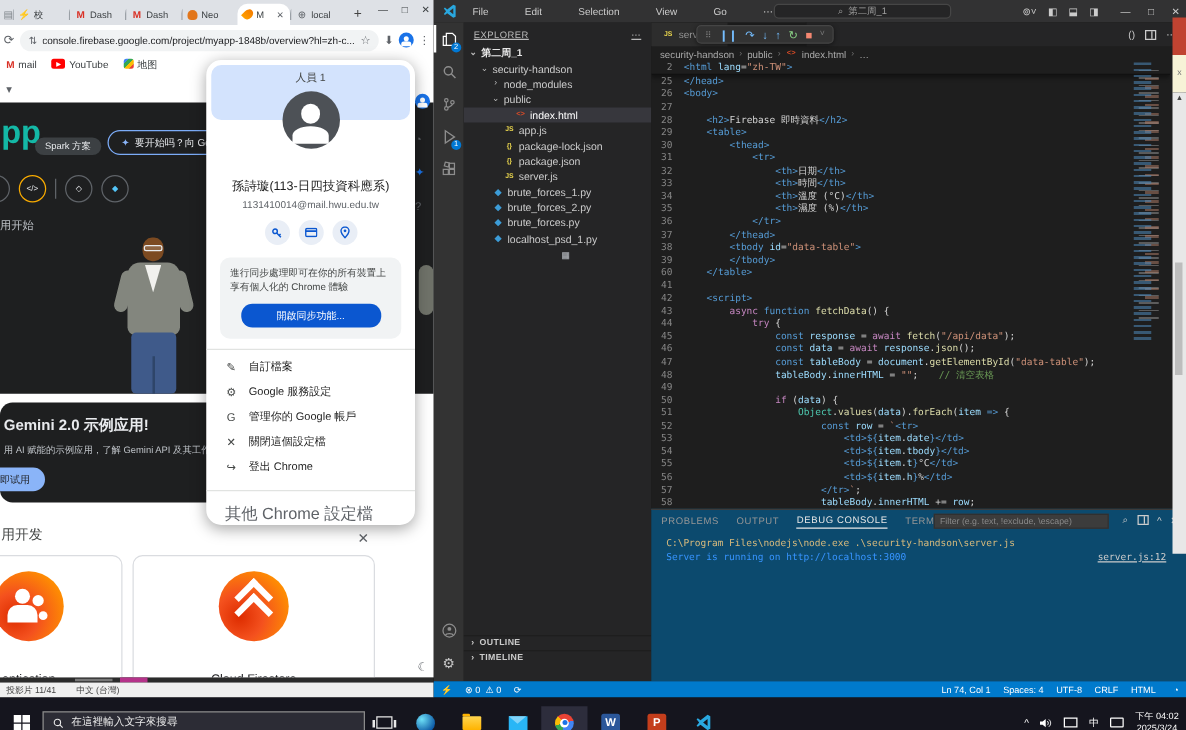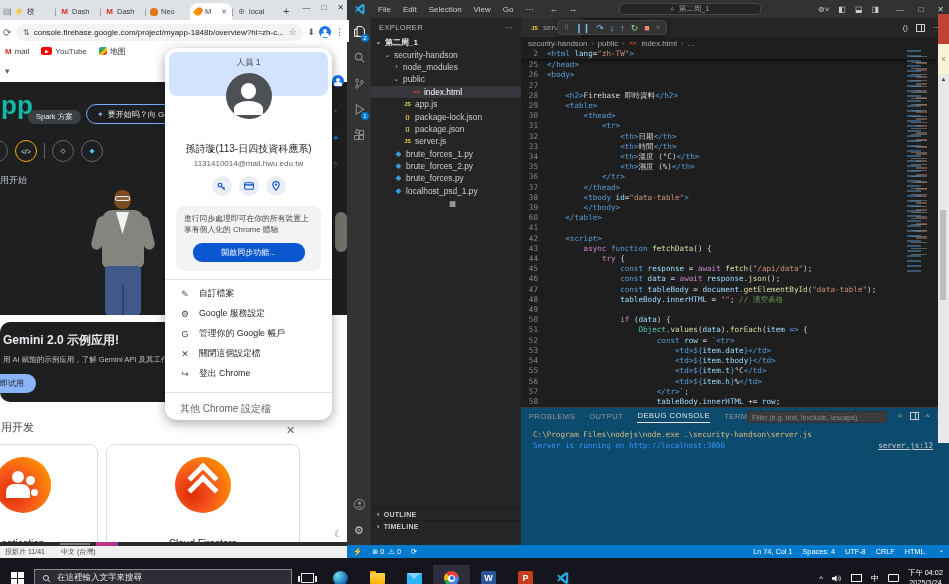--- a/index.html
+++ b/index.html
@@ -108,42 +108,42 @@
   .pm-email{text-align:center;font-size:8px;color:#5f6368;margin-top:3px;}
   .pm-shortcuts{display:flex;justify-content:center;gap:7px;margin-top:8px;}
   .pm-sc{width:20px;height:20px;border-radius:50%;background:#e9eef6;display:flex;align-items:center;justify-content:center;color:#0b57d0;}
   .pm-sync{margin:10px 11px 0;background:#f1f3f4;border-radius:8px;padding:7px 8px 9px;}
   .pm-sync-text{font-size:7.8px;line-height:1.45;color:#444746;}
   .pm-sync-btn{margin:7px auto 0;display:block;width:112px;background:#0b57d0;color:#fff;border:none;border-radius:9px;
     font-size:8px;padding:4px 0;text-align:center;font-family:inherit;}
   .pm-div{height:1px;background:#e1e3e1;margin:8px 0 4px;}
   .pm-item{display:flex;align-items:center;gap:9px;padding:4px 15px;font-size:8.8px;color:#1f1f1f;}
   .pm-item .mi{width:10px;color:#444746;font-size:9px;text-align:center;flex:none;}
-  .pm-header{padding:5px 15px 2px;font-size:10px;color:#5f6368;}
+  .pm-header{padding:5px 15px 2px;font-size:13px;color:#5f6368;}
 
   
   .vsc{position:absolute;left:347px;top:0;width:602px;height:558px;background:#1e1e1e;color:#ccc;}
   .v-title{position:absolute;left:0;top:0;right:0;height:18px;background:#323233;display:flex;align-items:center;font-size:8px;color:#cccccc;}
   .v-logo{width:12px;height:12px;margin:0 6px 0 7px;flex:none;}
-  .v-menus{display:flex;gap:0;}
+  .v-menus{display:flex;gap:17px;}
   .v-menus span{padding:0 6px;}
   .v-arrows{margin-left:10px;display:flex;gap:10px;color:#cccccc;font-size:9px;}
   .v-search{position:absolute;left:272px;top:3px;width:142px;height:12px;background:#252526;border:1px solid #464646;border-radius:4px;
     display:flex;align-items:center;justify-content:center;gap:4px;font-size:7.5px;color:#a0a0a0;}
   .v-tright{position:absolute;right:70px;top:0;height:18px;display:flex;align-items:center;gap:9px;font-size:8px;color:#ccc;}
   .v-winctl{position:absolute;right:5px;top:0;height:18px;display:flex;align-items:center;gap:14px;font-size:8px;color:#ccc;}
   .abar{position:absolute;left:0;top:18px;width:24px;bottom:13px;background:#333333;}
   .ab-item{position:relative;width:24px;height:26px;display:flex;align-items:center;justify-content:center;}
   .ab-item svg{opacity:.62;}
   .ab-item.active svg{opacity:1;}
   .ab-item.active::before{content:"";position:absolute;left:0;top:2px;bottom:2px;width:2px;background:#fff;}
   .ab-badge{position:absolute;right:2px;bottom:2px;background:#0078d4;color:#fff;border-radius:6px;font-size:6px;padding:0 2.5px;line-height:8px;}
   .ab-bottom{position:absolute;bottom:2px;left:0;width:24px;}
   .sbx{position:absolute;left:24px;top:18px;width:150px;bottom:13px;background:#252526;overflow:hidden;}
-  .sb-head{display:flex;justify-content:space-between;align-items:center;padding:5px 8px 4px;font-size:7.5px;color:#bbb;letter-spacing:.4px;}
+  .sb-head{display:flex;justify-content:space-between;align-items:center;padding:5px 8px 4px;font-size:7.5px;color:#bbb;letter-spacing:.4px;text-decoration:underline;}
   .tree{font-size:8.4px;color:#cccccc;}
   .trow{display:flex;align-items:center;height:12.4px;gap:3px;white-space:nowrap;overflow:hidden;}
   .trow.sel{background:#37373d;color:#fff;}
   .trow .tchev{width:7px;text-align:center;color:#bbb;font-size:7px;flex:none;}
   .trow.root{font-weight:bold;color:#e7e7e7;font-size:8px;}
   .fic{flex:none;font-size:5.5px;font-weight:bold;width:9px;text-align:center;}
   .fic-js{color:#e8d44d;}
   .fic-json{color:#e8d44d;}
   .fic-html{color:#e44d26;font-size:6px;}
   .fic-py{color:#3c9cd7;font-size:7px;}
@@ -163,21 +163,21 @@
   .dbg-blue{color:#75beff;}
   .dbg-green{color:#89d185;}
   .dbg-red{color:#f48771;}
   .crumbs{height:12px;display:flex;align-items:center;gap:4px;padding:0 7px;font-size:7.8px;color:#a9a9a9;}
   .crumbs .sep{color:#6e6e6e;font-size:7px;}
   .codewrap{position:absolute;left:0;top:31px;right:13px;bottom:138px;font-family:"DejaVu Sans Mono",monospace;font-size:7.6px;line-height:10.2px;overflow:hidden;}
   .sticky{border-bottom:1px solid #111;box-shadow:0 2px 3px rgba(0,0,0,.35);}
   .cl{display:flex;white-space:pre;}
   .cl .ln{width:26px;text-align:right;color:#858585;padding-right:9px;flex:none;}
   .tk-t{color:#569cd6;} .tk-a{color:#9cdcfe;} .tk-s{color:#ce9178;} .tk-k{color:#c586c0;}
-  .tk-d{color:#569cd6;} .tk-f{color:#dcdcaa;} .tk-v{color:#9cdcfe;} .tk-c{color:#6a9955;}
+  .tk-d{color:#569cd6;} .tk-f{color:#dcdcaa;} .tk-v{color:#9cdcfe;} .tk-c{color:#6a9955;margin-left:12px;}
   .tk-w{color:#d4d4d4;} .tk-z{color:#4ec9b0;}
   .mmap{position:absolute;right:16px;top:32px;width:26px;height:225px;opacity:.85;
     background:
      repeating-linear-gradient(to bottom,rgba(86,156,214,.55) 0 2px,transparent 2px 5px) 0 0/14px 100% no-repeat,
      repeating-linear-gradient(to bottom,rgba(206,145,120,.5) 0 2px,transparent 2px 7px) 9px 12px/11px 80% no-repeat,
      repeating-linear-gradient(to bottom,rgba(212,212,212,.4) 0 1px,transparent 1px 6px) 4px 6px/16px 90% no-repeat;}
   .escroll{position:absolute;right:2px;top:32px;width:5px;height:90px;background:#4f4f4f;opacity:.6;}
   .panel{position:absolute;left:174px;right:0;top:407px;bottom:13px;background:#0c4a6e;border-top:1px solid #3c3c3c;}
   .p-tabs{height:17px;display:flex;align-items:center;gap:14px;padding:0 8px;font-size:7.6px;letter-spacing:.5px;color:#969696;position:relative;}
   .p-tab.active{color:#e7e7e7;border-bottom:1px solid #e7e7e7;padding-bottom:2px;}

